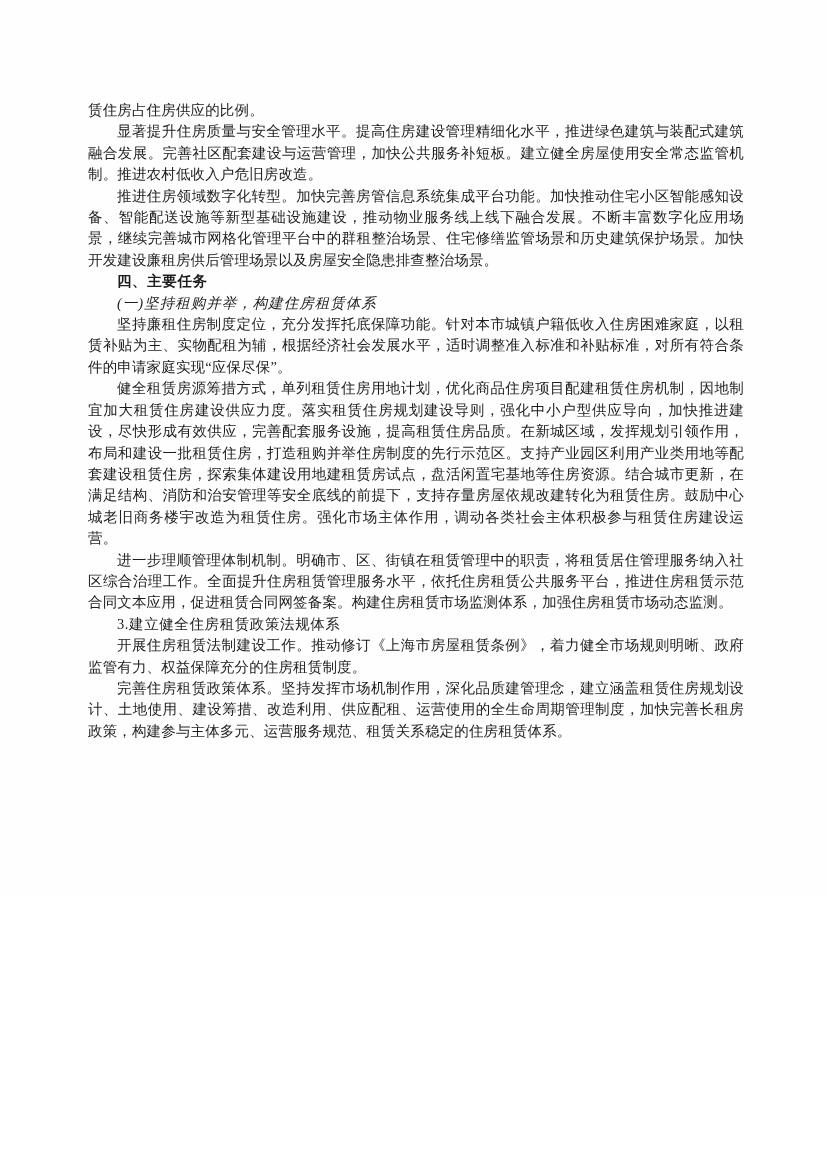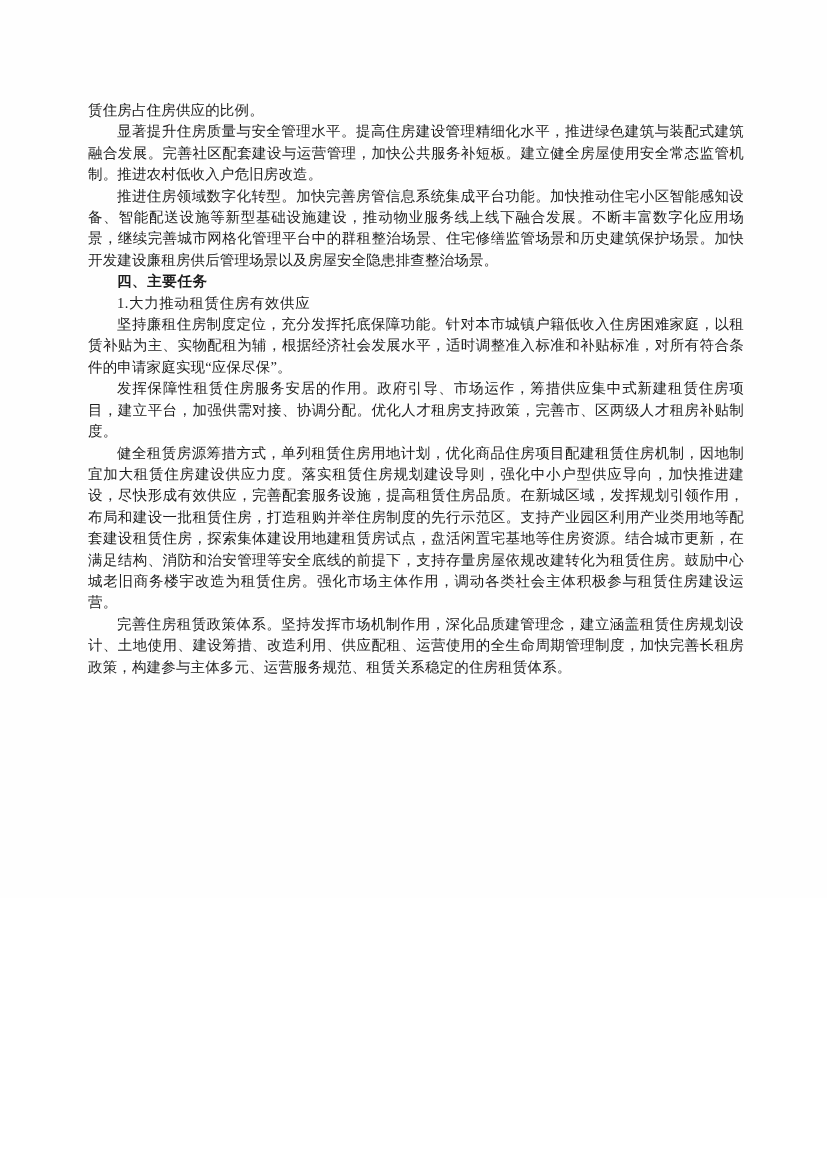--- a/index.html
+++ b/index.html
@@ -70,24 +70,26 @@
 </style>
 </head>
 <body>
 
 <div class="page">
   <div class="text-block">
     <p class="plain">赁住房占住房供应的比例。</p>
     <p class="body">显著提升住房质量与安全管理水平。提高住房建设管理精细化水平，推进绿色建筑与装配式建筑融合发展。完善社区配套建设与运营管理，加快公共服务补短板。建立健全房屋使用安全常态监管机制。推进农村低收入户危旧房改造。</p>
     <p class="body">推进住房领域数字化转型。加快完善房管信息系统集成平台功能。加快推动住宅小区智能感知设备、智能配送设施等新型基础设施建设，推动物业服务线上线下融合发展。不断丰富数字化应用场景，继续完善城市网格化管理平台中的群租整治场景、住宅修缮监管场景和历史建筑保护场景。加快开发建设廉租房供后管理场景以及房屋安全隐患排查整治场景。</p>
     <p class="h1">四、主要任务</p>
-    <p class="h3">1.大力推动租赁住房有效供应</p>
+    <p class="h2">(一)坚持租购并举，构建住房租赁体系</p>
     <p class="body">坚持廉租住房制度定位，充分发挥托底保障功能。针对本市城镇户籍低收入住房困难家庭，以租赁补贴为主、实物配租为辅，根据经济社会发展水平，适时调整准入标准和补贴标准，对所有符合条件的申请家庭实现“应保尽保”。</p>
-    <p class="body">发挥保障性租赁住房服务安居的作用。政府引导、市场运作，筹措供应集中式新建租赁住房项目，建立平台，加强供需对接、协调分配。优化人才租房支持政策，完善市、区两级人才租房补贴制度。</p>
     <p class="body">健全租赁房源筹措方式，单列租赁住房用地计划，优化商品住房项目配建租赁住房机制，因地制宜加大租赁住房建设供应力度。落实租赁住房规划建设导则，强化中小户型供应导向，加快推进建设，尽快形成有效供应，完善配套服务设施，提高租赁住房品质。在新城区域，发挥规划引领作用，布局和建设一批租赁住房，打造租购并举住房制度的先行示范区。支持产业园区利用产业类用地等配套建设租赁住房，探索集体建设用地建租赁房试点，盘活闲置宅基地等住房资源。结合城市更新，在满足结构、消防和治安管理等安全底线的前提下，支持存量房屋依规改建转化为租赁住房。鼓励中心城老旧商务楼宇改造为租赁住房。强化市场主体作用，调动各类社会主体积极参与租赁住房建设运营。</p>
+    <p class="body">进一步理顺管理体制机制。明确市、区、街镇在租赁管理中的职责，将租赁居住管理服务纳入社区综合治理工作。全面提升住房租赁管理服务水平，依托住房租赁公共服务平台，推进住房租赁示范合同文本应用，促进租赁合同网签备案。构建住房租赁市场监测体系，加强住房租赁市场动态监测。</p>
+    <p class="h3">3.建立健全住房租赁政策法规体系</p>
+    <p class="body">开展住房租赁法制建设工作。推动修订《上海市房屋租赁条例》，着力健全市场规则明晰、政府监管有力、权益保障充分的住房租赁制度。</p>
     <p class="body">完善住房租赁政策体系。坚持发挥市场机制作用，深化品质建管理念，建立涵盖租赁住房规划设计、土地使用、建设筹措、改造利用、供应配租、运营使用的全生命周期管理制度，加快完善长租房政策，构建参与主体多元、运营服务规范、租赁关系稳定的住房租赁体系。</p>
   </div>
 
   <div class="footer">
     <span class="issue">(2021 年第 19 期)</span>
     <span class="pagenum">— 41 —</span>
   </div>
 </div>
 
 </body></html>

